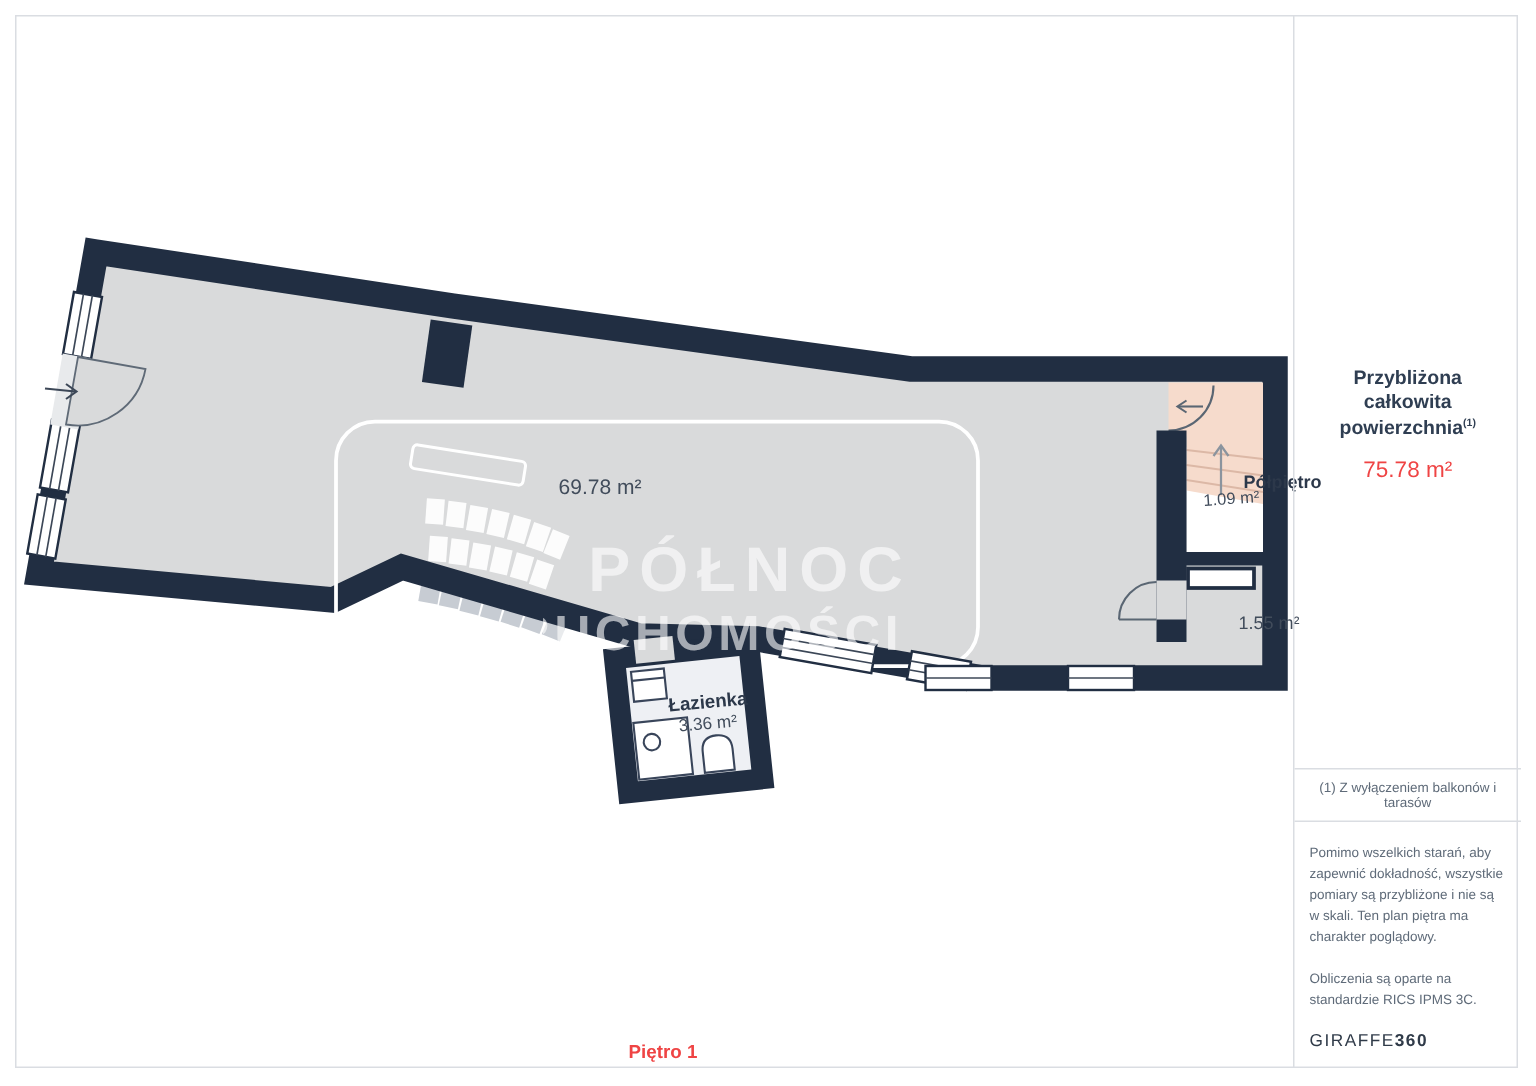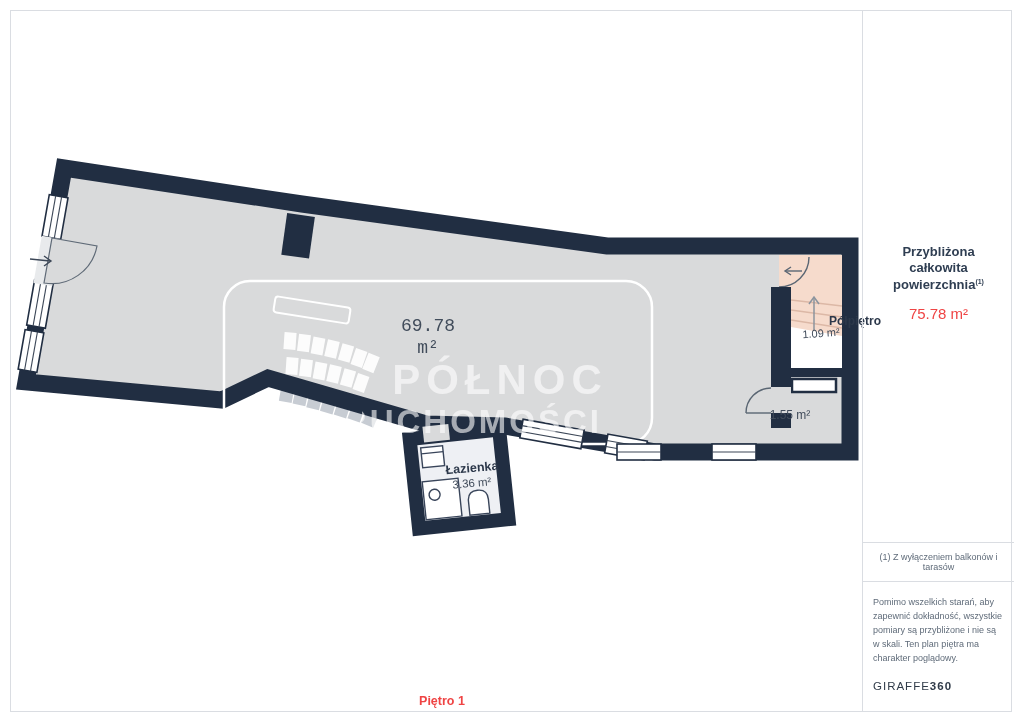--- a/index.html
+++ b/index.html
@@ -180,40 +180,41 @@
       </g>
       <path d="M 466,516 L 466,502 Q 466,492 476,492 Q 486,492 486,502 L 486,516 Z" fill="#fff" stroke="#39455a" stroke-width="1.4"></path>
     </g>
   </svg>
 
   <div class="watermark1">PÓŁNOC</div>
   <div class="watermark2-clip">
     <span>NIERUCHOMOŚCI</span>
   </div>
 
-  <div class="label" style="left:376px;top:306px;width:84px;font-size:18px;font-family:Liberation Mono, monospace;">69.78 m²</div>
+  <div class="label" style="left:348px;top:306px;width:84px;font-size:14px;">69.78 m²</div>
   <div class="label bold" style="left:426px;top:451px;width:72px;font-size:12.5px;transform:rotate(-5deg);">Łazienka</div>
   <div class="label" style="left:426px;top:467px;width:72px;font-size:11.5px;transform:rotate(-5deg);">3.36 m²</div>
   <div class="label bold" style="left:814px;top:304px;width:62px;font-size:12px;">Półpiętro</div>
   <div class="label" style="left:782px;top:317px;width:58px;font-size:11px;transform:rotate(-4deg);">1.09 m²</div>
-  <div class="label" style="left:752px;top:398px;width:56px;font-size:12px;">1.55 m²</div>
+  <div class="label" style="left:808px;top:398px;width:56px;font-size:12px;">1.55 m²</div>
 </div>
 
 <div class="floor-label">Piętro 1</div>
 
 <div class="sidebar">
   <div class="sb-sec1">
     <div class="sb-title">
       <span>Przybliżona całkowita</span><br>
       <span>powierzchnia</span><sup>(1)</sup>
     </div>
     <div class="sb-value">75.78 m²</div>
   </div>
   <div class="sb-sec2">
     <span>(1) Z wyłączeniem balkonów i tarasów</span>
   </div>
   <div class="sb-sec3">
     <div class="sb-disclaimer">Pomimo wszelkich starań, aby zapewnić dokładność, wszystkie pomiary są przybliżone i nie są w skali. Ten plan piętra ma charakter poglądowy.</div>
+    <div class="sb-standard">Obliczenia są oparte na standardzie RICS IPMS 3C.</div>
     <div class="sb-brand">
       <span>GIRAFFE</span><span class="b">360</span>
     </div>
   </div>
 </div>
 
 </body></html>

